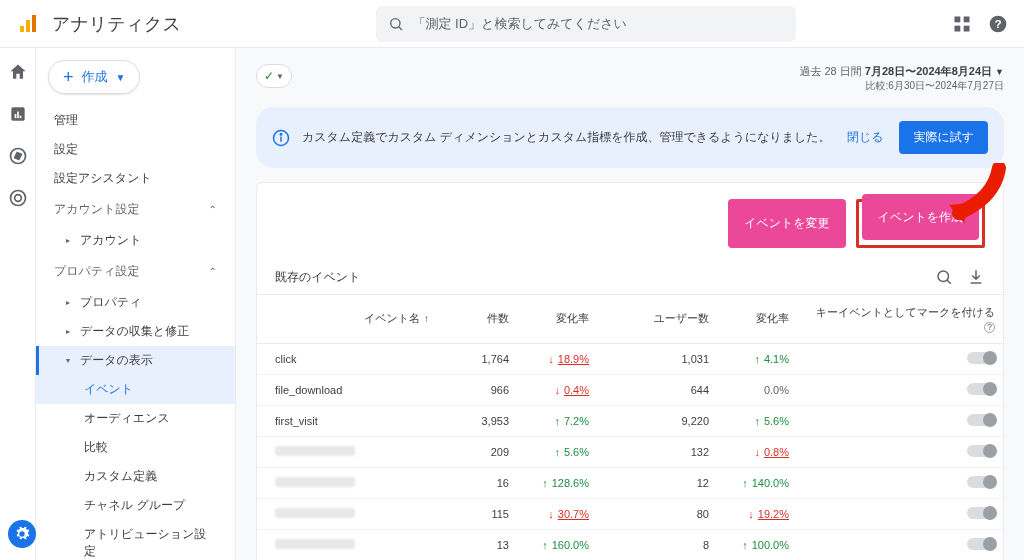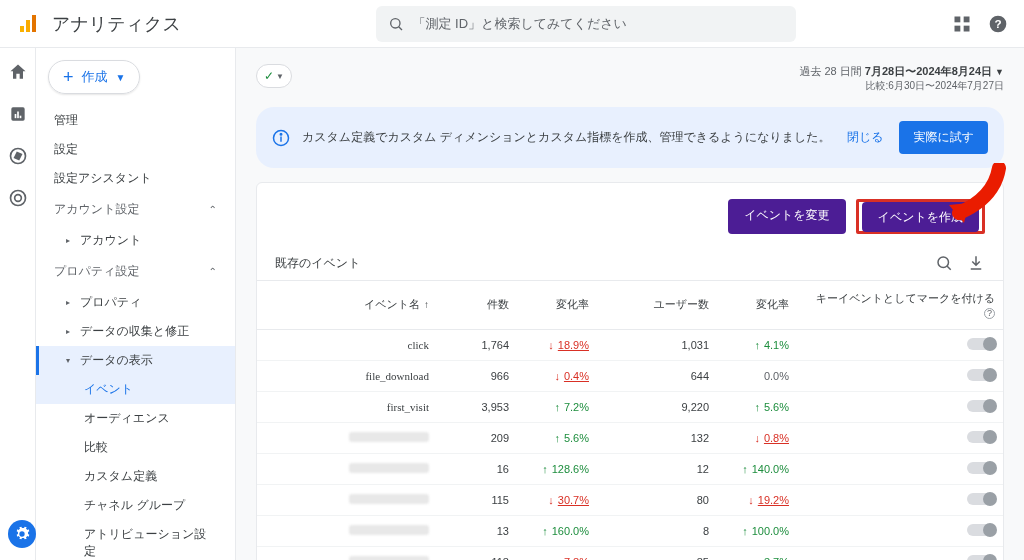--- a/index.html
+++ b/index.html
@@ -47,33 +47,33 @@
 
 .banner { background: #e8f0fe; border-radius: 18px; padding: 14px 16px; display: flex; align-items: center; margin-bottom: 14px; font-size: 12px; color: #3c4043; }
 .banner .info { width: 18px; height: 18px; color: #1a73e8; margin-right: 12px; flex-shrink: 0; }
 .banner .msg { flex: 1; }
 .banner .close-link { color: #1a73e8; margin-right: 16px; cursor: pointer; }
 .banner .try-btn { background: #1a73e8; color: #fff; padding: 8px 14px; border-radius: 4px; font-size: 12px; }
 
 
 .panel { background: #fff; border-radius: 6px; border: 1px solid #e8eaed; }
 .panel-actions { display: flex; justify-content: flex-end; padding: 16px 18px 12px; gap: 10px; }
-.btn-blue { background: #4c1d95; color: #fff; padding: 8px 16px; border-radius: 4px; font-size: 12px; }
+.btn-blue { background: #ec4899; color: #fff; padding: 16px 16px; border-radius: 4px; font-size: 12px; }
 .btn-outlined { border: 3px solid #d93025; padding: 5px 3px; border-radius: 2px; }
 .panel-header { display: flex; align-items: center; padding: 8px 18px; border-bottom: 1px solid #e8eaed; }
 .panel-header .title { flex: 1; font-size: 12px; color: #3c4043; }
 .panel-header .icon { width: 18px; height: 18px; color: #5f6368; margin-left: 14px; }
 
 
 table { width: 100%; border-collapse: collapse; font-size: 11px; }
 th { text-align: right; padding: 10px 8px; color: #3c4043; font-weight: normal; border-bottom: 1px solid #e8eaed; }
 th:first-child { text-align: right; padding-left: 18px; }
 th.sort::after { content: '↑'; margin-left: 4px; font-size: 10px; }
 td { text-align: right; padding: 8px 8px; color: #3c4043; border-bottom: 1px solid #f1f3f4; }
-td:first-child { text-align: right; padding-left: 18px; font-family: Liberation Serif, serif; }
+td:first-child { text-align: left; padding-left: 18px; }
 td.blurred { color: transparent; }
 td.blurred .bb { background: #e8e8e8; border-radius: 3px; display: inline-block; height: 10px; width: 80px; filter: blur(1px); }
 .arrow-up { color: #1e8e3e; margin-right: 4px; }
 .arrow-down { color: #d93025; margin-right: 4px; }
 .pct-up { color: #1e8e3e; }
 .pct-down { color: #d93025; text-decoration: underline; }
 .pct-zero { color: #5f6368; }
 .toggle { display: inline-block; width: 28px; height: 12px; background: #dadce0; border-radius: 8px; position: relative; }
 .toggle::after { content: ''; position: absolute; width: 14px; height: 14px; background: #9aa0a6; border-radius: 50%; top: -1px; right: -2px; }
 

